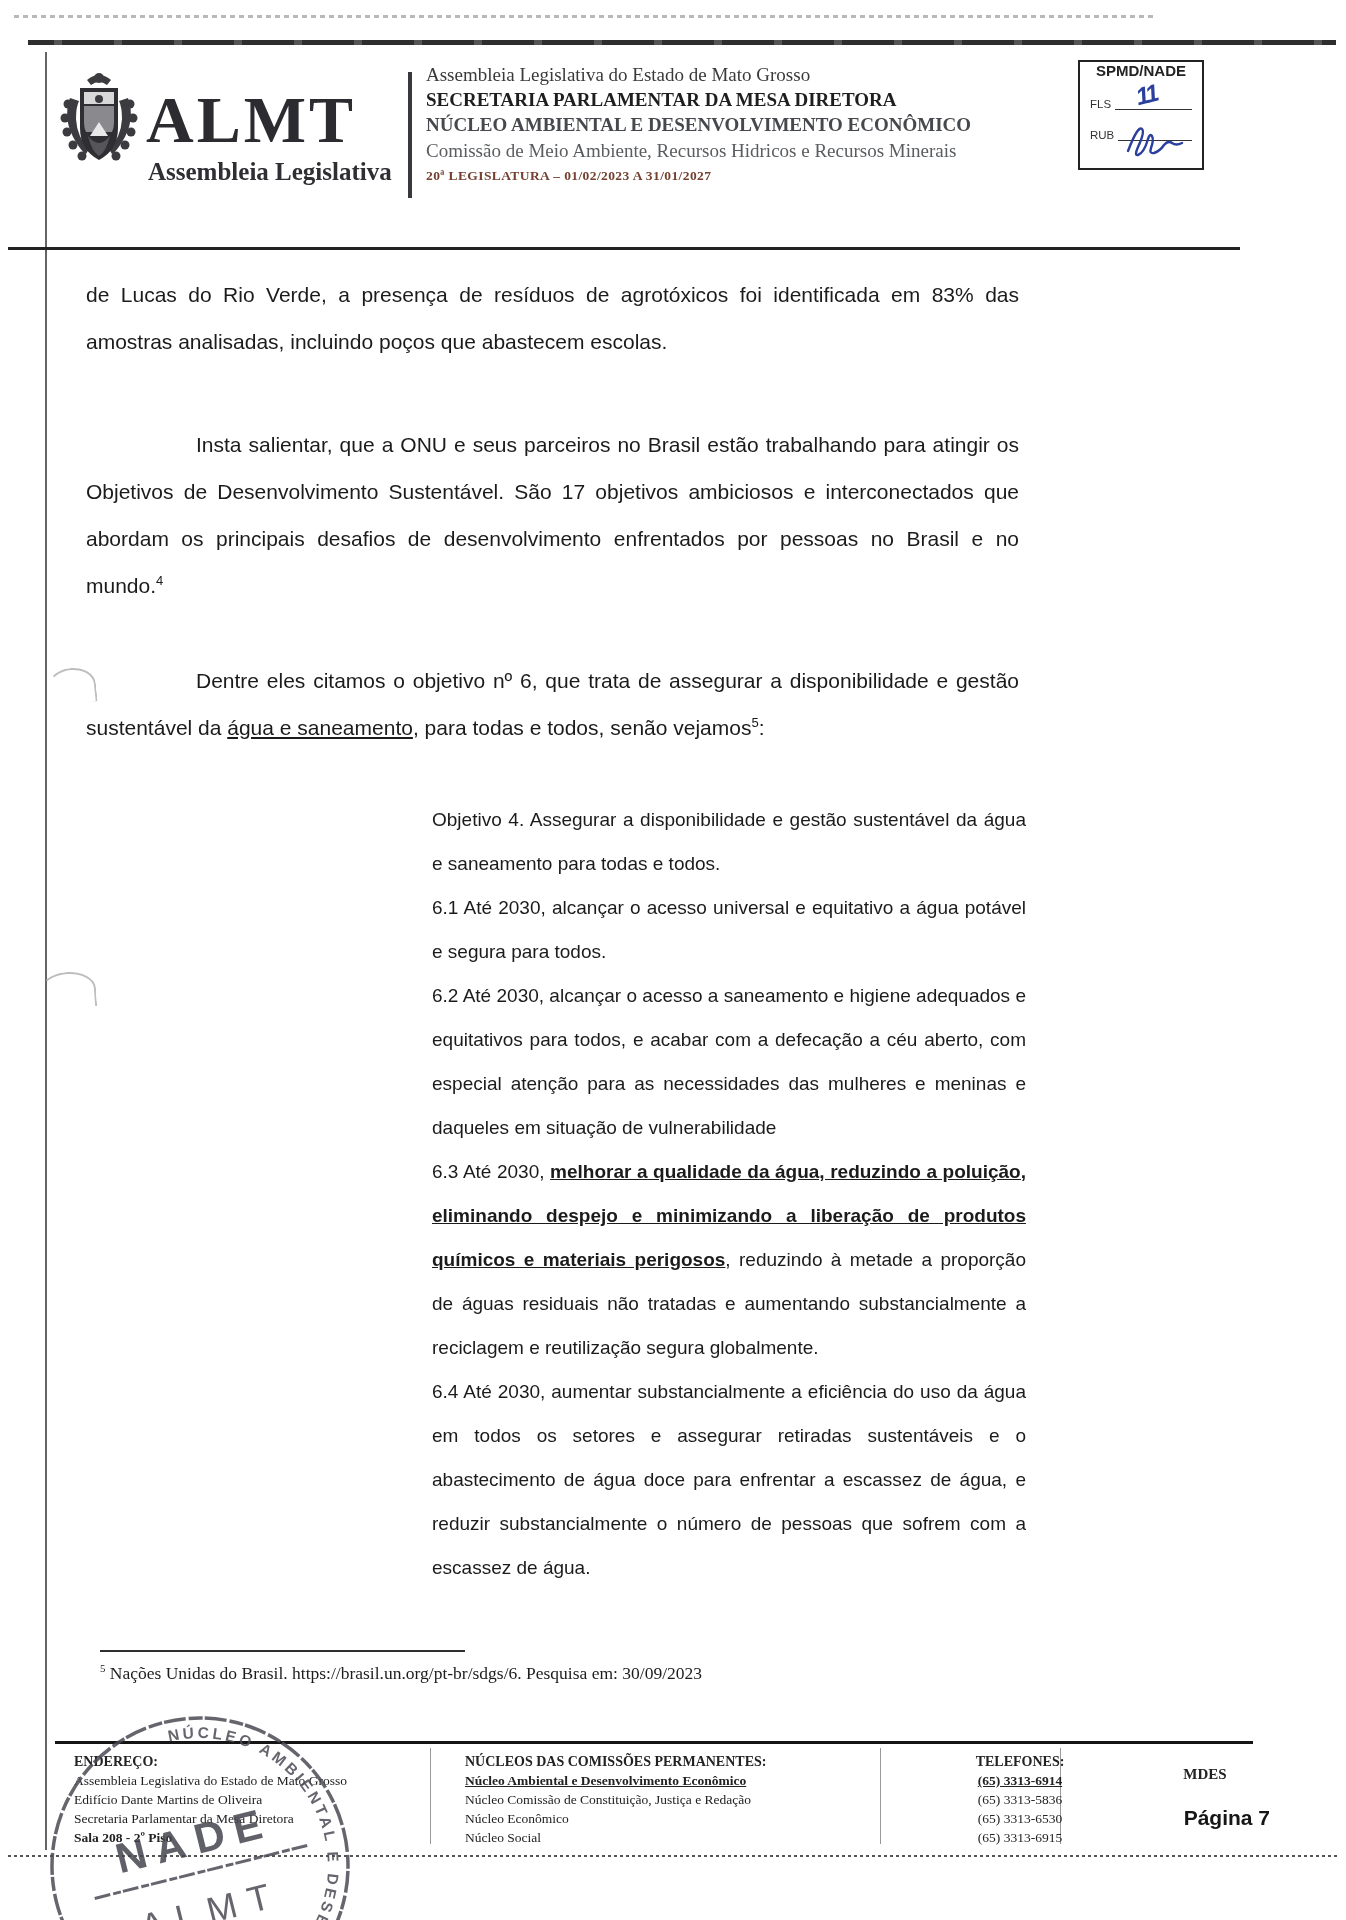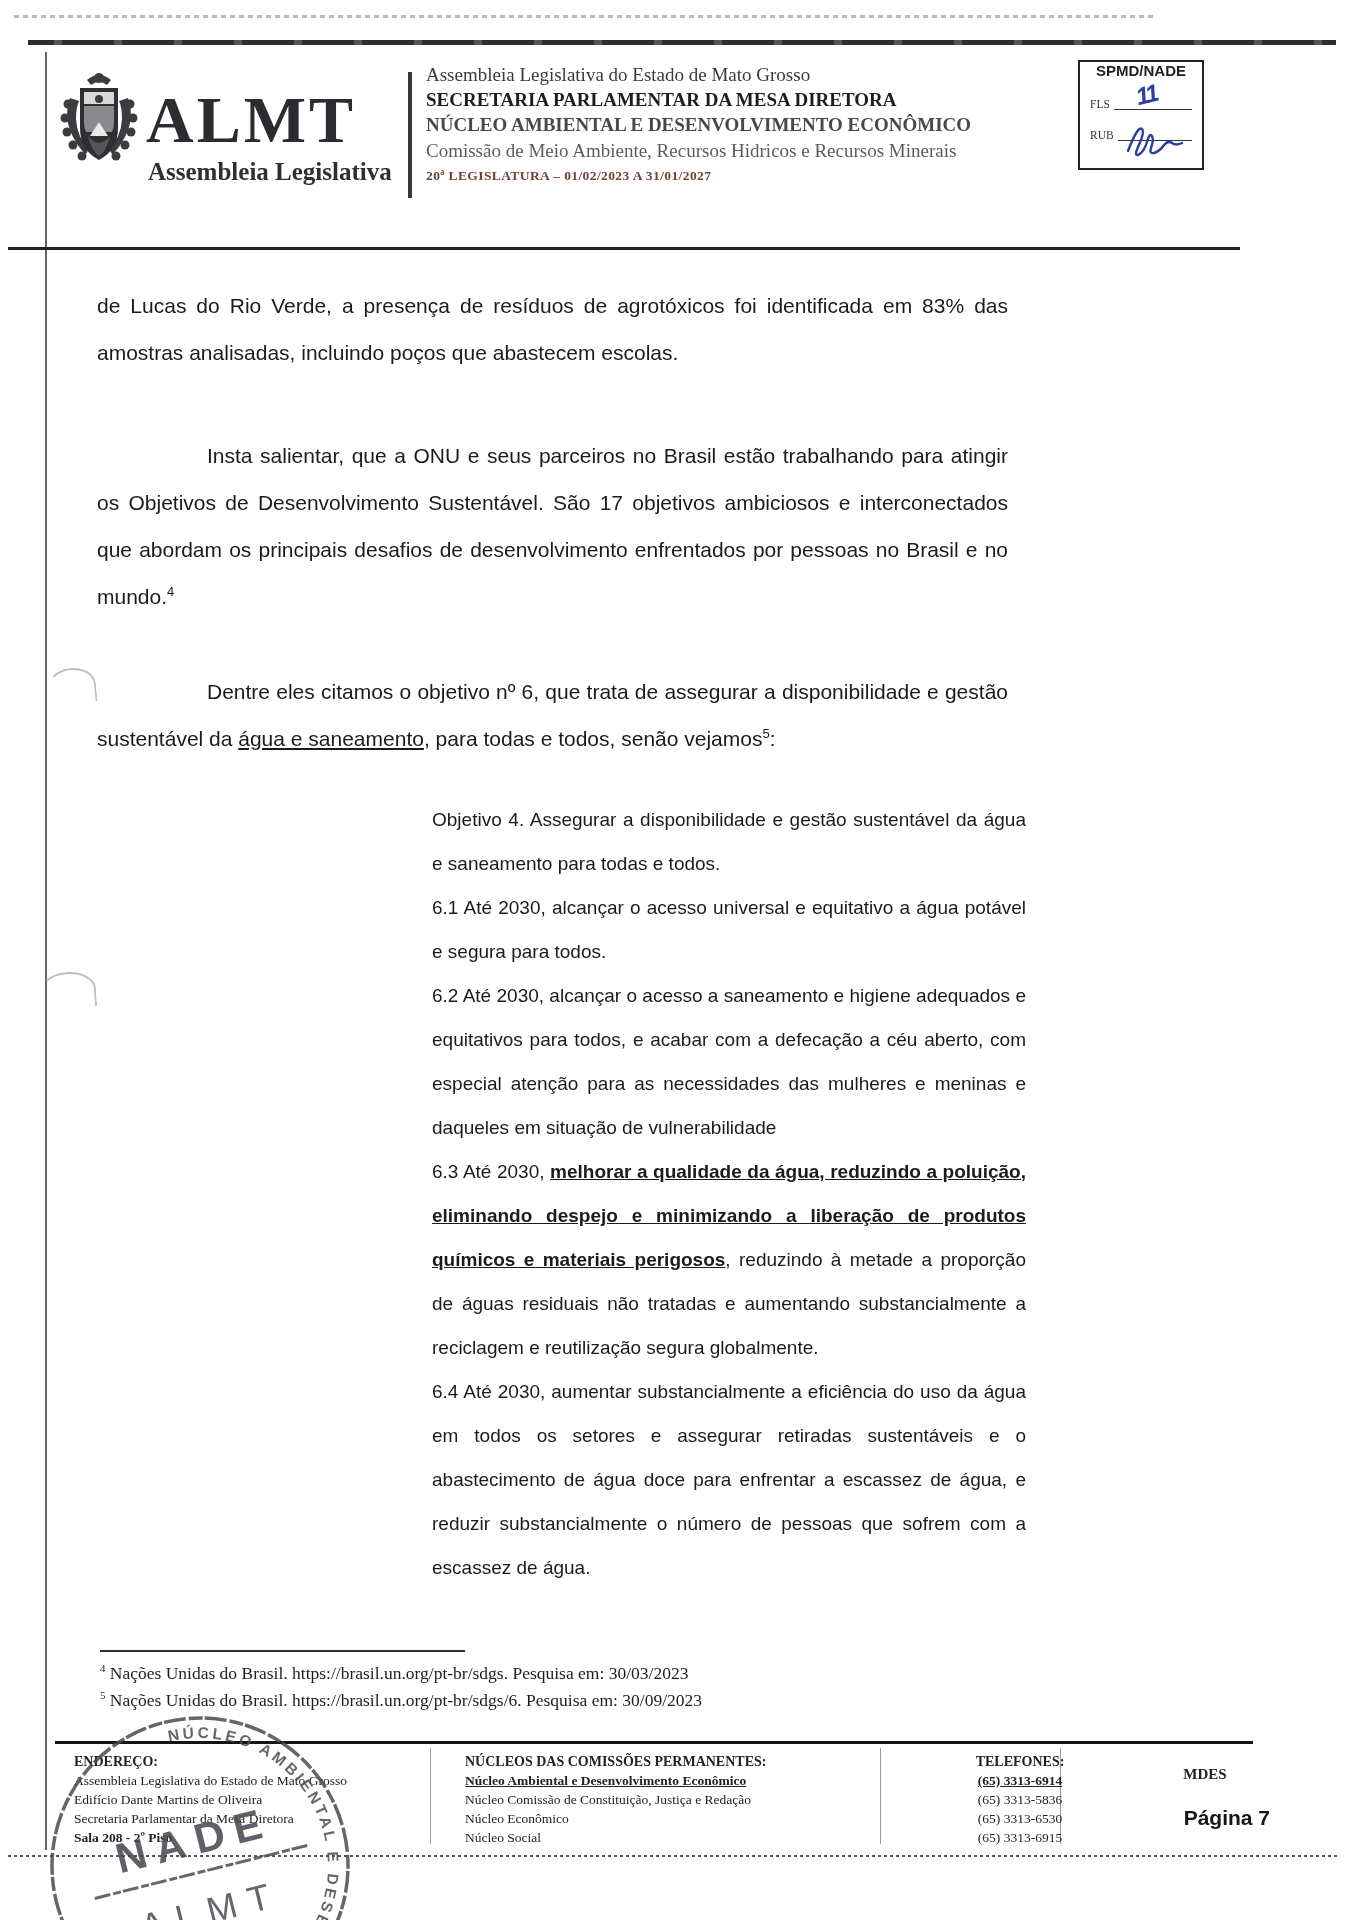--- a/index.html
+++ b/index.html
@@ -28,32 +28,32 @@
   .hdr-text{position:absolute;left:426px;top:64px;width:640px;font-family:"Liberation Serif",serif;}
   .hdr-l1{font-size:19px;color:#3a3a3a;margin-bottom:3px;}
   .hdr-l2{font-size:19px;font-weight:bold;color:#1e1e1e;margin-bottom:3px;}
   .hdr-l3{font-size:19px;font-weight:bold;color:#45484c;margin-bottom:3px;}
   .hdr-l4{font-size:19px;color:#5a5d60;line-height:24px;margin-bottom:5px;}
   .hdr-l5{font-size:13.5px;font-weight:bold;color:#744130;letter-spacing:.4px;}
 
   .spmd-box{position:absolute;left:1078px;top:60px;width:122px;height:106px;border:2px solid #222;background:#fff;}
   .spmd-title{font-size:15px;font-weight:bold;text-align:center;color:#222;}
   .spmd-row{position:relative;display:flex;align-items:flex-end;margin:18px 10px 0 10px;font-size:11.5px;color:#333;}
-  .spmd-row .lbl{margin-right:4px;font-family:Liberation Serif, serif;}
+  .spmd-row .lbl{margin-right:4px;}
   .spmd-row .line{flex:1;border-bottom:1.5px solid #333;height:12px;}
   .hand{position:absolute;color:#2a3f9e;font-style:italic;font-weight:bold;}
   .hand-fls{left:46px;top:-16px;font-size:24px;transform:rotate(-14deg);letter-spacing:-2px;}
   .hand-rub svg{position:absolute;left:30px;top:-20px;}
 
   .hdr-rule{position:absolute;left:8px;top:247px;width:1232px;height:3px;background:#222;}
 
   
   .body-text{position:absolute;left:85px;top:270px;width:935px;font-size:21px;line-height:47px;
     text-align:justify;color:#1b1b1b;}
-  .body-text p{margin:12px;}
+  .body-text p{margin:1px;}
   .body-text p.sp1{margin-top:56px;}
   .body-text p.sp2{margin-top:48px;}
   .indent{text-indent:110px;}
   sup{font-size:.62em;line-height:0;}
 
   .quote{position:absolute;left:432px;top:798px;width:594px;font-size:19px;line-height:44px;
     text-align:justify;color:#1b1b1b;}
   .quote div{margin:0;}
 
   
@@ -159,21 +159,20 @@
   <div class="quote" data-interactable="false">
     <div data-interactable="false"><span>Objetivo 4. Assegurar a disponibilidade e gestão sustentável da água e saneamento para todas e todos.</span></div>
     <div data-interactable="false"><span>6.1 Até 2030, alcançar o acesso universal e equitativo a água potável e segura para todos.</span></div>
     <div data-interactable="false"><span>6.2 Até 2030, alcançar o acesso a saneamento e higiene adequados e equitativos para todos, e acabar com a defecação a céu aberto, com especial atenção para as necessidades das mulheres e meninas e daqueles em situação de vulnerabilidade</span></div>
     <div data-interactable="false"><span>6.3 Até 2030, </span><span style="font-weight: bold; text-decoration: underline;">melhorar a qualidade da água, reduzindo a poluição, eliminando despejo e minimizando a liberação de produtos químicos e materiais perigosos</span><span>, reduzindo à metade a proporção de águas residuais não tratadas e aumentando substancialmente a reciclagem e reutilização segura globalmente.</span></div>
     <div data-interactable="false"><span>6.4 Até 2030, aumentar substancialmente a eficiência do uso da água em todos os setores e assegurar retiradas sustentáveis e o abastecimento de água doce para enfrentar a escassez de água, e reduzir substancialmente o número de pessoas que sofrem com a escassez de água.</span></div>
   </div>
 
   <div class="fn-rule" data-interactable="false"></div>
   <div class="footnotes" data-interactable="false">
-    <div data-interactable="false"><sup data-interactable="false">4</sup><span data-interactable="false"> Nações Unidas do Brasil. https://brasil.un.org/pt-br/sdgs. Pesquisa em: 30/03/2023</span></div>
     <div data-interactable="false"><sup data-interactable="false">5</sup><span data-interactable="false"> Nações Unidas do Brasil. https://brasil.un.org/pt-br/sdgs/6. Pesquisa em: 30/09/2023</span></div>
   </div>
 
   <div class="ft-rule" data-interactable="false"></div>
   <div class="ft-div" style="left:430px;" data-interactable="false"></div>
   <div class="ft-div" style="left:880px;" data-interactable="false"></div>
   <div class="ft-div" style="left:1060px;" data-interactable="false"></div>
 
   <div class="ft-col col-addr" data-interactable="false">
     <div class="ft-title" data-interactable="false">ENDEREÇO:</div>

